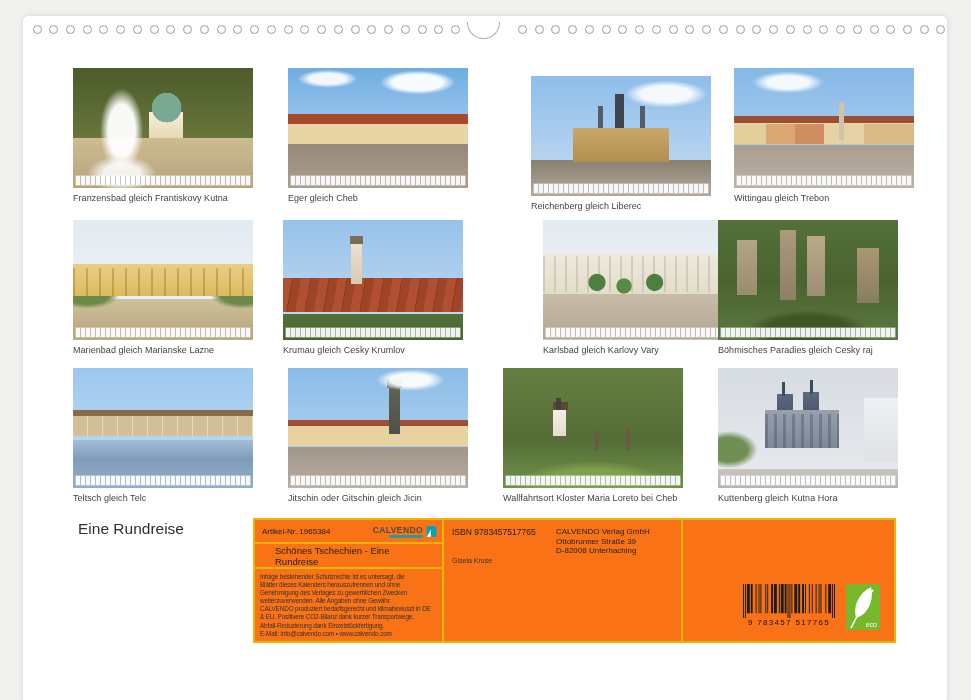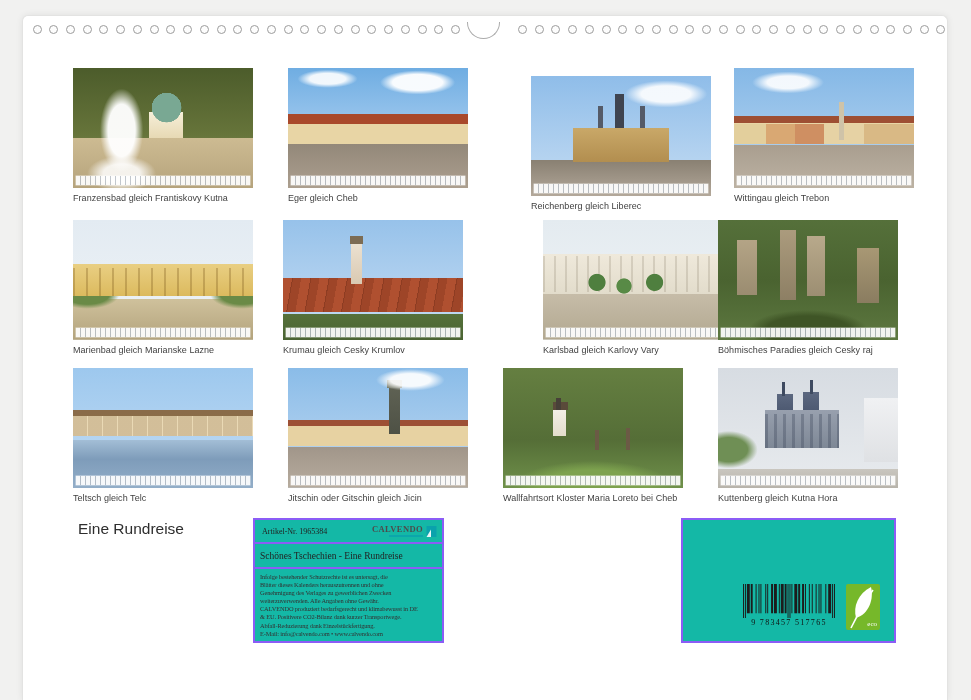--- a/index.html
+++ b/index.html
@@ -121,30 +121,30 @@
     linear-gradient(#5c6880,#4e5a72) no-repeat 52% 24px/16px 18px,
     repeating-linear-gradient(90deg, rgba(60,70,90,.35) 0 3px, rgba(0,0,0,0) 3px 9px) no-repeat 44% 46px/74px 34px,
     linear-gradient(180deg,#98a0ae,#7e8896) no-repeat 44% 42px/74px 38px,
     linear-gradient(180deg,#f0f1f3,#dfe1e4) no-repeat 100% 30px/34px 64px,
     radial-gradient(ellipse 34px 22px at 6% 68%, #6f8f55 0 55%, rgba(0,0,0,0) 85%),
     linear-gradient(180deg,#c9c6bf,#b7b3aa) no-repeat 0 100%/100% 16%,
     linear-gradient(180deg,#d7dce2,#e8ebee);}
 
   
   .big-title{position:absolute;left:55px;top:503px;font-size:15.5px;line-height:19px;color:#2e2e2e;}
-  .box{position:absolute;border:2px solid #8b5cf6;background:#14b8a6;box-sizing:border-box;font-family:Liberation Serif, serif;}
+  .box{position:absolute;border:2px solid #eab308;background:#f97316;box-sizing:border-box;}
   .article-box{left:230px;top:502px;width:191px;height:26px;}
   .article-row{display:flex;justify-content:space-between;align-items:center;height:100%;padding:0 5px 0 7px;}
   .article-num{font-size:8px;color:#222;}
-  .brand{display:flex;align-items:center;gap:2px;}
+  .brand{display:flex;align-items:flex-end;gap:2px;}
   .brand-textwrap{text-align:right;}
   .brand-word{font-weight:bold;font-size:8.5px;letter-spacing:.4px;color:#4c4c4c;line-height:8px;display:block;}
   .brand-tagbar{display:block;height:2.5px;width:34px;margin-top:1.5px;margin-left:auto;background:var(--teal,#0aa2ac);opacity:.85;}
   .brand-icon{width:12px;height:13px;display:block;}
-  .titlebox{left:230px;top:526px;width:191px;height:27px;display:flex;align-items:center;padding:0 5px;font-size:9.5px;color:#222;}
+  .titlebox{left:230px;top:526px;width:191px;height:27px;display:flex;align-items:center;padding:0 20px;font-size:9.5px;color:#222;}
   .legal-box{left:230px;top:551px;width:191px;height:76px;padding:4px 5px;font-size:6.4px;line-height:8.1px;color:#333;letter-spacing:-.15px;overflow:hidden;}
   .legal-box div{white-space:nowrap;}
   .isbn-box{left:419px;top:502px;width:241px;height:125px;}
   .isbn-text{position:absolute;left:8px;top:7px;font-size:8.5px;color:#222;}
   .address{position:absolute;left:112px;top:7px;font-size:8px;line-height:9.6px;color:#222;}
   .author{position:absolute;left:8px;top:37px;font-size:7px;color:#333;}
   .barcode-box{left:658px;top:502px;width:215px;height:125px;}
   .barcode{position:absolute;left:60px;top:64px;width:92px;}
   #bcsvg{width:92px;height:34px;display:block;}
   #bcsvg rect{fill:#1c1c1c;}
@@ -305,20 +305,29 @@
         <div>Infolge bestehender Schutzrechte ist es untersagt, die</div>
         <div>Blätter dieses Kalenders herauszutrennen und ohne</div>
         <div>Genehmigung des Verlages zu gewerblichen Zwecken</div>
         <div>weiterzuverwenden. Alle Angaben ohne Gewähr.</div>
         <div>CALVENDO produziert bedarfsgerecht und klimabewusst in DE</div>
         <div>&amp; EU. Positivere CO2-Bilanz dank kurzer Transportwege.</div>
         <div>Abfall-Reduzierung dank Einzelstückfertigung.</div>
         <div>E-Mail: info@calvendo.com • www.calvendo.com</div>
       </div>
 
+    <div class="box isbn-box">
+      <div class="isbn-text">ISBN 9783457517765</div>
+      <div class="address">
+          <div>CALVENDO Verlag GmbH</div>
+          <div>Ottobrunner Straße 39</div>
+          <div>D-82008 Unterhaching</div>
+        </div>
+      <div class="author">Gisela Kruse</div>
+    </div>
 
     <div class="box barcode-box">
       <div class="barcode">
         <svg id="bcsvg" preserveAspectRatio="none" viewBox="0 0 95 36">
             <rect x="0" y="0" width="1" height="36"></rect>
             <rect x="2" y="0" width="1" height="36"></rect>
             <rect x="4" y="0" width="3" height="31"></rect>
             <rect x="8" y="0" width="2" height="31"></rect>
             <rect x="13" y="0" width="1" height="31"></rect>
             <rect x="16" y="0" width="1" height="31"></rect>

